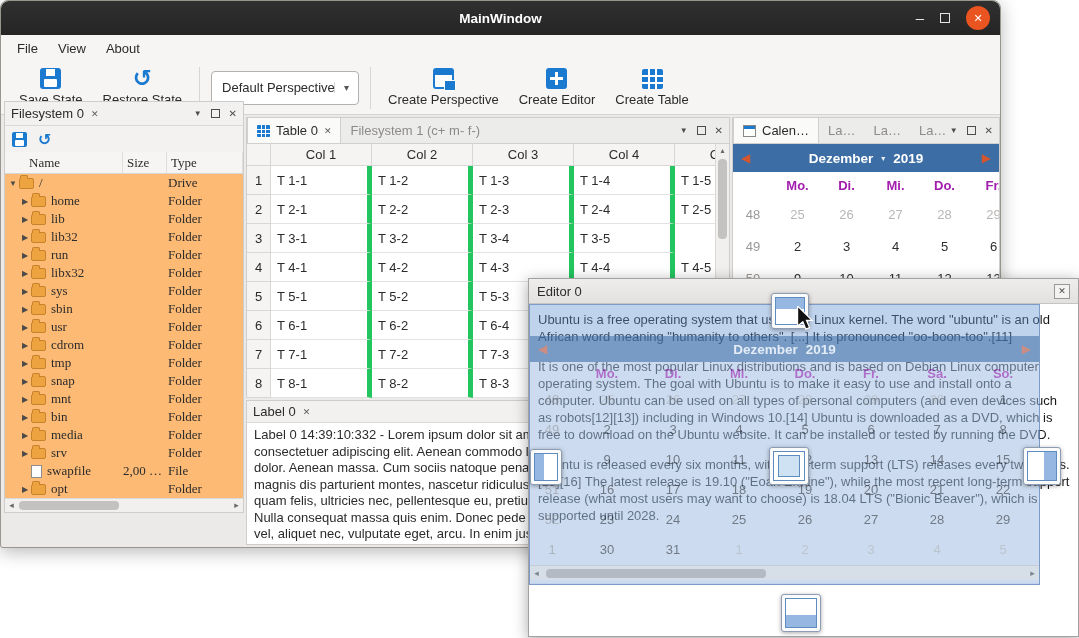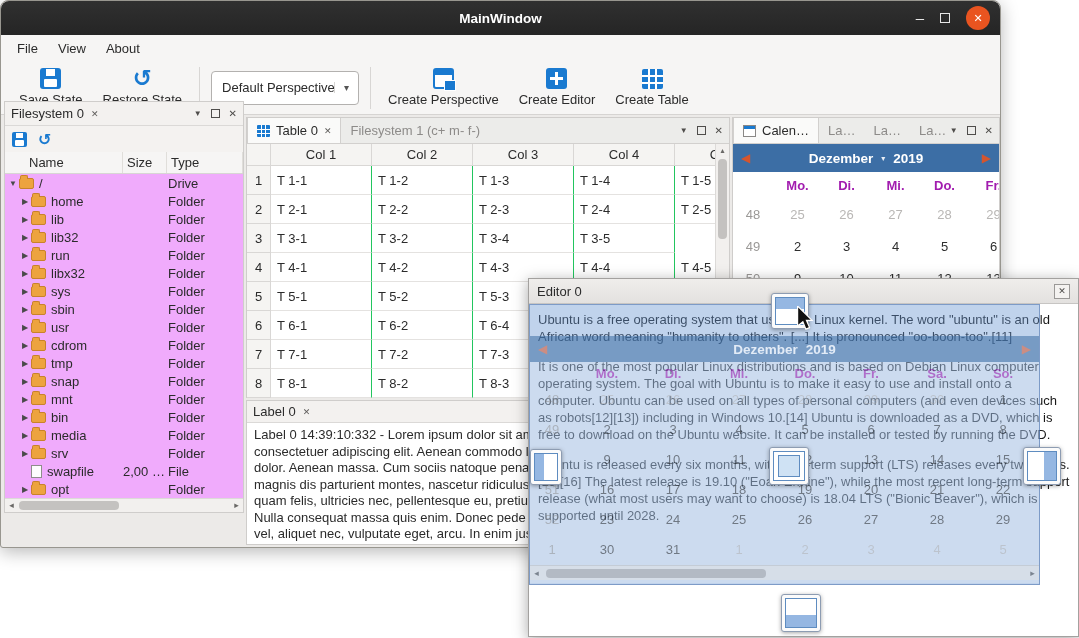--- a/index.html
+++ b/index.html
@@ -61,21 +61,21 @@
     border-bottom:1px solid #dbd9d7; }
   .mini-close { color:#5f5d5b; font-size:9px; margin-left:7px; }
   .flex1 { flex:1; }
   .dock-btns { display:flex; align-items:center; gap:9px; }
   .dock-btn-arrow { font-size:8px; color:#4f4d4b; }
   .dock-btn-float { width:9px; height:9px; border:1px solid #4f4d4b; }
   .dock-btn-close { font-size:10px; color:#4f4d4b; }
 
   #dock-fs { left:3px; top:100px; width:240px; height:412px; }
   .fs-toolbar { height:26px; display:flex; align-items:center; gap:11px; padding:0 7px; }
-  .fs-table { position:absolute; left:0; top:50px; right:0; bottom:0; background:#f0abfc; overflow:hidden; }
+  .fs-table { position:absolute; left:0; top:50px; right:0; bottom:0; background:#fdba74; overflow:hidden;font-family:Liberation Serif, serif; }
   .fs-header { height:22px; display:flex; border-bottom:1px solid #d8d6d4; background:#f6f5f4; }
   .fs-h { border-right:1px solid #e0deda; display:flex; align-items:center; }
   .fs-h-name { width:118px; padding-left:24px; }
   .fs-h-size { width:44px; padding-left:4px; }
   .fs-h-type { width:76px; padding-left:4px; }
   .fs-row { height:18px; display:flex; align-items:center; position:relative; white-space:nowrap; }
   .tree-arrow { width:12px; font-size:8px; color:#4a4a4a; text-align:center; flex:none; }
   .folder-icon { width:15px; height:11px; background:#eda33f; border:1px solid #c8822b; border-radius:2px;
     position:relative; flex:none; margin-top:1px; }
   .folder-icon::before { content:""; position:absolute; top:-4px; left:0; width:6px; height:3px;
@@ -105,21 +105,21 @@
   .cal-tab-icon::before { content:""; position:absolute; left:0; right:0; top:0; height:3px; background:#1a7ad0; }
 
   .table0 { position:absolute; left:0; top:26px; right:14px; bottom:0; background:#fff; overflow:hidden; }
   .t-hrow { display:flex; height:22px; background:#f5f4f2; }
   .t-corner { width:24px; border-right:1px solid #d9d7d5; border-bottom:1px solid #d9d7d5; background:#f5f4f2; flex:none; }
   .t-col-h { width:101px; border-right:1px solid #d9d7d5; border-bottom:1px solid #d9d7d5;
     display:flex; align-items:center; justify-content:center; flex:none; }
   .t-row { display:flex; height:29px; }
   .t-row-h { width:24px; background:#f5f4f2; border-right:1px solid #d9d7d5; border-bottom:1px solid #d9d7d5;
     display:flex; align-items:center; justify-content:center; flex:none; }
-  .t-cell { width:101px; border-right:1px solid #22c55e; border-bottom:1px solid #e4e2e0;
+  .t-cell { width:101px; border-right:5px solid #22c55e; border-bottom:1px solid #e4e2e0;
     display:flex; align-items:center; padding-left:6px; flex:none; background:#fff; }
   .vscroll { position:absolute; right:0; top:26px; bottom:0; width:14px; background:#f2f0ee; border-left:1px solid #dcdad8; }
   .vs-arrow { position:absolute; left:0; width:13px; height:13px; text-align:center; color:#6a6866; font-size:8px; line-height:13px; }
   .vs-up { top:0; } .vs-down { bottom:0; }
   .vs-thumb { position:absolute; left:2px; top:15px; width:9px; height:80px; background:#c4c2c0; border-radius:4px; }
 
   #dock-label { left:245px; top:399px; width:484px; height:145px; }
   .label-content { position:absolute; left:0; top:22px; right:0; bottom:0; background:#fff;
     padding:4px 7px; overflow:hidden; }
   .label-line { white-space:nowrap; line-height:16.5px; }

